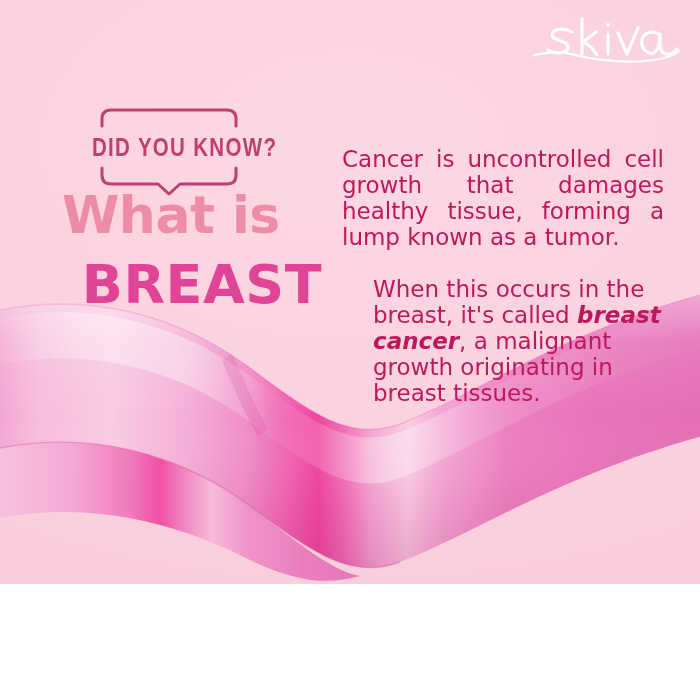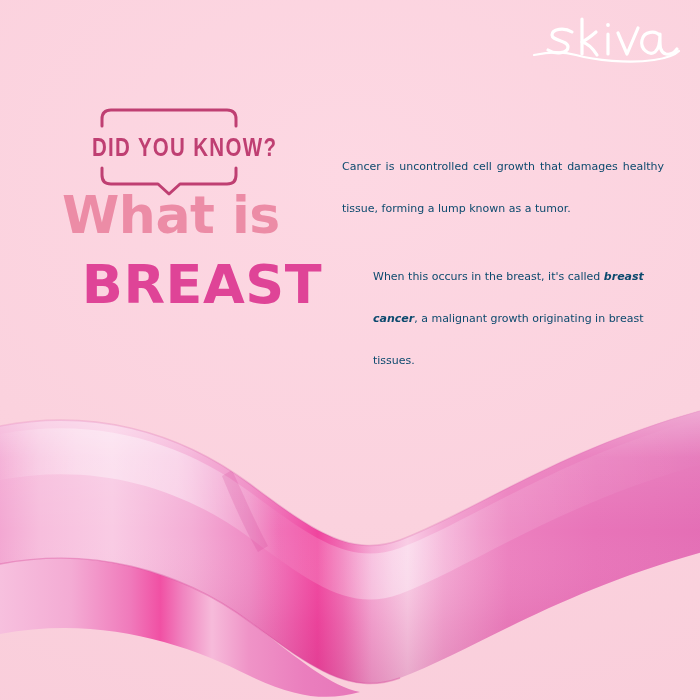--- a/index.html
+++ b/index.html
@@ -9,21 +9,21 @@
   body {
     width: 700px;
     height: 700px;
     overflow: hidden;
     font-family: "Liberation Sans", sans-serif;
   }
 
   #poster {
     position: relative;
     width: 700px;
-    height: 700px;
+    height: 584px;
     background: #fbd2de;
     overflow: hidden;
   }
 
   
   .bg-vignette {
     position: absolute;
     inset: 0;
     background:
       radial-gradient(120% 90% at 50% 25%, #fdd8e3 0%, #fbd2de 55%, #f9cdda 100%);
@@ -100,24 +100,24 @@
     text-align: right;
   }
   .headline-main .ln { display: block; }
 
   
   .body-copy {
     position: absolute;
     left: 342px;
     top: 146px;
     width: 322px;
-    color: #0c4a6e;
+    color: #be185d;
     font-family: "DejaVu Sans", sans-serif;
-    font-size: 11px;
-    line-height: 42px;
+    font-size: 23px;
+    line-height: 26px;
     text-align: justify;
     text-justify: inter-word;
   }
   .body-copy p { margin: 0; }
   .body-copy p + p { margin-top: 26px; margin-left: 31px; }
   .body-copy p:last-child { text-align: left; }
   .body-copy .emph {
     font-weight: 700;
     font-style: italic;
   }

